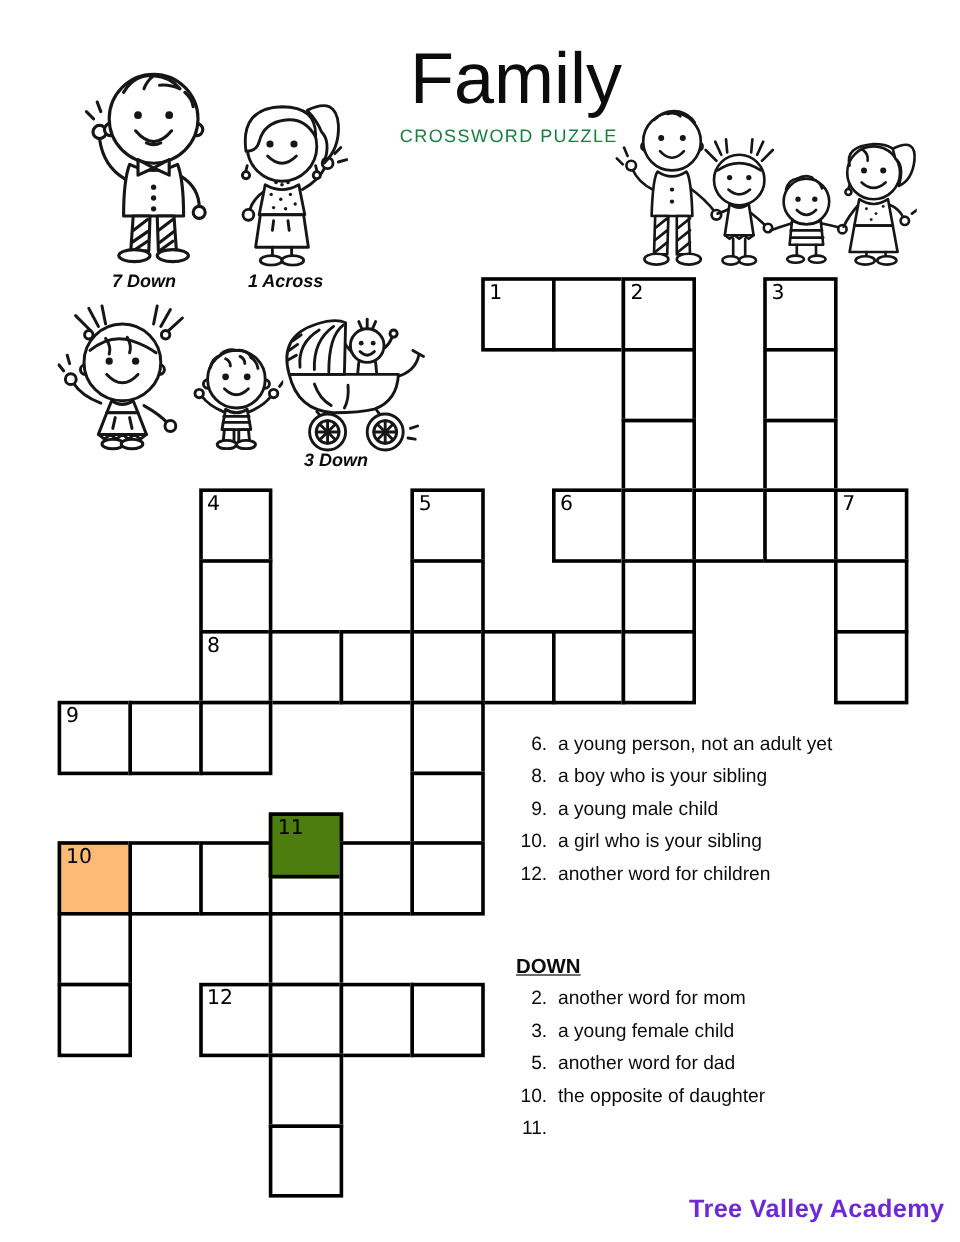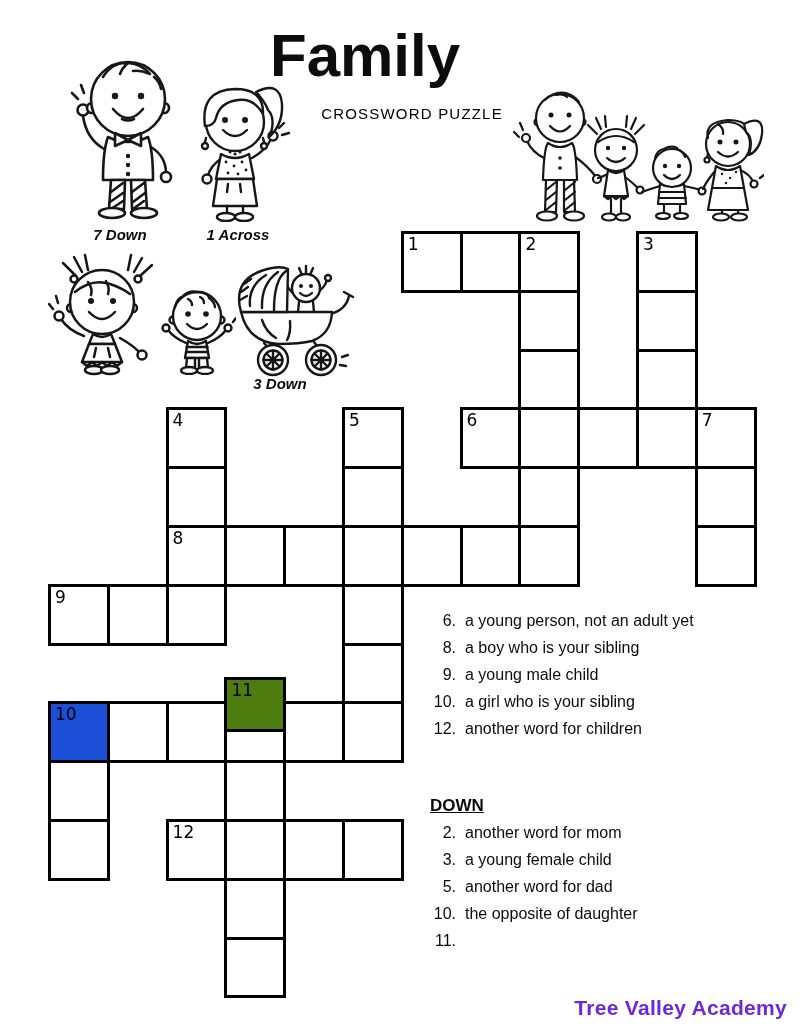--- a/index.html
+++ b/index.html
@@ -1,23 +1,23 @@
 <!DOCTYPE html>
 <html><head>
 <meta charset="utf-8">
 <style>
   html,body{margin:0;padding:0;background:#ffffff;}
   #page{position:relative;width:800px;height:1035px;background:#fff;
         font-family:"Liberation Sans",sans-serif;color:#111;overflow:hidden;}
 
   
-  #title{position:absolute;left:270px;top:24px;width:320px;text-align:left;
-         font-weight:bold;font-size:60px;line-height:1.05;letter-spacing:0px;color:#0c0c0c;}
-  #subtitle{position:absolute;left:252px;top:105px;width:320px;text-align:center;
-         font-size:15px;letter-spacing:1.2px;color:#000000;}
+  #title{position:absolute;left:270px;top:34px;width:320px;text-align:center;
+         font-weight:normal;font-size:60px;line-height:1.05;letter-spacing:0px;color:#0c0c0c;}
+  #subtitle{position:absolute;left:264px;top:105px;width:320px;text-align:center;
+         font-size:15px;letter-spacing:1.2px;color:#15803d;}
 
   
   .figure{position:absolute;}
   .fig-label{position:absolute;font-weight:bold;font-size:15px;text-align:center;color:#0c0c0c;font-style:italic;}
 
   
   #grid{position:absolute;}
   .cell{position:absolute;background:#fff;border:3px solid #000;box-sizing:border-box;}
   .cellnum{position:absolute;top:0px;left:4px;font-size:17px;line-height:20px;
            font-family:"DejaVu Sans",sans-serif;color:#000;}
@@ -375,21 +375,21 @@
       <div class="cell" style="left: 411.6px; top: 294px; width: 61.8px; height: 61.8px; border-color: rgb(0, 0, 0); background: rgb(255, 255, 255);"></div>
       <div class="cell" style="left: 470.4px; top: 294px; width: 61.8px; height: 61.8px; border-color: rgb(0, 0, 0); background: rgb(255, 255, 255);"></div>
       <div class="cell" style="left: 646.8px; top: 294px; width: 61.8px; height: 61.8px; border-color: rgb(0, 0, 0); background: rgb(255, 255, 255);"></div>
       <div class="cell" style="left: 0px; top: 352.8px; width: 61.8px; height: 61.8px; border-color: rgb(0, 0, 0); background: rgb(255, 255, 255);">
         <span class="cellnum">9</span>
       </div>
       <div class="cell" style="left: 58.8px; top: 352.8px; width: 61.8px; height: 61.8px; border-color: rgb(0, 0, 0); background: rgb(255, 255, 255);"></div>
       <div class="cell" style="left: 117.6px; top: 352.8px; width: 61.8px; height: 61.8px; border-color: rgb(0, 0, 0); background: rgb(255, 255, 255);"></div>
       <div class="cell" style="left: 294px; top: 352.8px; width: 61.8px; height: 61.8px; border-color: rgb(0, 0, 0); background: rgb(255, 255, 255);"></div>
       <div class="cell" style="left: 294px; top: 411.6px; width: 61.8px; height: 61.8px; border-color: rgb(0, 0, 0); background: rgb(255, 255, 255);"></div>
-      <div class="cell" style="left: 0px; top: 470.4px; width: 61.8px; height: 61.8px; border-color: rgb(0, 0, 0); background: #1d4ed8;">
+      <div class="cell" style="left: 0px; top: 470.4px; width: 61.8px; height: 61.8px; border-color: rgb(0, 0, 0); background: #fdba74;">
         <span class="cellnum">10</span>
       </div>
       <div class="cell" style="left: 58.8px; top: 470.4px; width: 61.8px; height: 61.8px; border-color: rgb(0, 0, 0); background: rgb(255, 255, 255);"></div>
       <div class="cell" style="left: 117.6px; top: 470.4px; width: 61.8px; height: 61.8px; border-color: rgb(0, 0, 0); background: rgb(255, 255, 255);"></div>
       <div class="cell" style="left: 176.4px; top: 446px; width: 61.8px; height: 55px; border-color: rgb(0, 0, 0); background: #4d7c0f;">
         <span class="cellnum">11</span>
       </div>
       <div class="cell" style="left: 235.2px; top: 470.4px; width: 61.8px; height: 61.8px; border-color: rgb(0, 0, 0); background: rgb(255, 255, 255);"></div>
       <div class="cell" style="left: 294px; top: 470.4px; width: 61.8px; height: 61.8px; border-color: rgb(0, 0, 0); background: rgb(255, 255, 255);"></div>
       <div class="cell" style="left: 0px; top: 529.2px; width: 61.8px; height: 61.8px; border-color: rgb(0, 0, 0); background: rgb(255, 255, 255);"></div>

